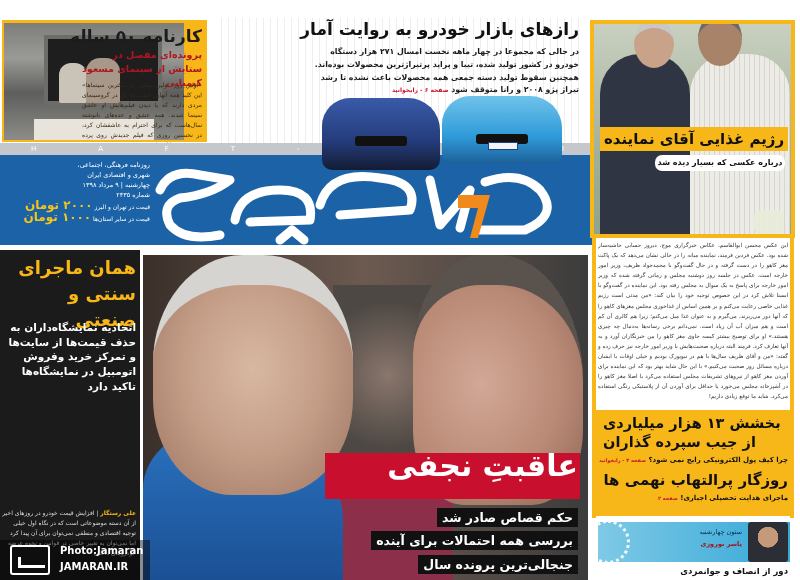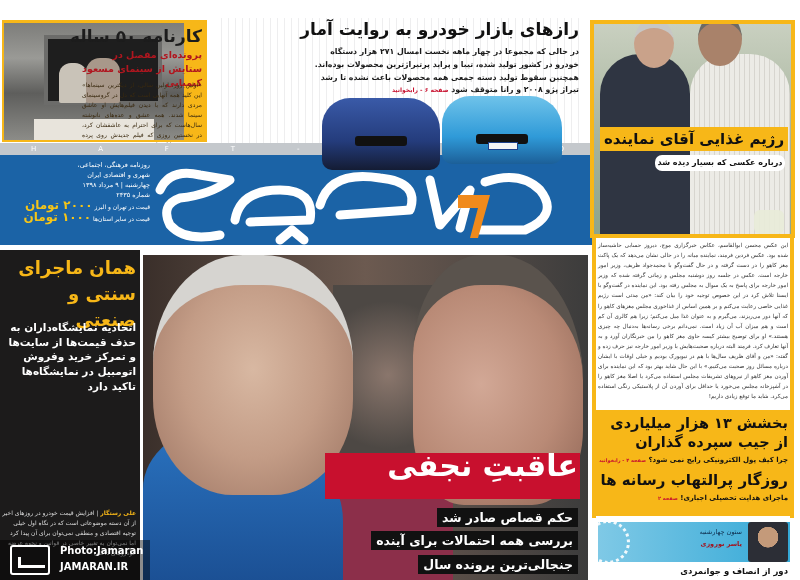--- a/index.html
+++ b/index.html
@@ -56,21 +56,21 @@
     #right-headline { left: 600px; top: 127px; width: 188px; height: 24px; background:#f7b718; font: bold 15px "DejaVu Sans", sans-serif; color:#111; text-align:center; line-height:24px; white-space:nowrap; }
     #right-subhead { left: 655px; top: 155px; width: 130px; height: 16px; background:#ffffff; font: bold 8px "DejaVu Sans", sans-serif; color:#111; text-align:center; line-height:16px; white-space:nowrap;border-radius:7px; }
 
     
     #right-col-bar { left: 592px; top: 238px; width: 4px; height: 280px; background:#f7b718; }
     #right-col-bar2 { left: 790px; top: 238px; width: 4px; height: 280px; background:#f7b718; }
     #right-body { left: 598px; top: 240px; width: 190px; font: 5.6px "DejaVu Sans", sans-serif; color:#333; text-align:justify; line-height:10.1px; }
 
     
     #right-yellow { left: 596px; top: 410px; width: 194px; height: 106px; background:#f7b718; }
-    #bank-headline { right: 12px; top: 414px; width: 185px; font: bold 14.5px "DejaVu Sans", sans-serif; color:#111; text-align:right; line-height:19px; }
+    #bank-headline { right: 12px; top: 414px; width: 185px; font: bold 14.5px "DejaVu Sans", sans-serif; color:#111; text-align:left; line-height:19px; }
     #bank-sub { right: 12px; top: 456px; width: 185px; font: bold 7px "DejaVu Sans", sans-serif; color:#111; text-align:right; white-space:nowrap;}
     #bank-sub .ref, #edu-sub .ref { color:#c8102e; font-size:5px; }
     #edu-headline { right: 12px; top: 470px; width: 185px; font: bold 15px "DejaVu Sans", sans-serif; color:#111; text-align:right; line-height:20px; white-space:nowrap; }
     #edu-sub { right: 12px; top: 494px; width: 185px; font: bold 7px "DejaVu Sans", sans-serif; color:#111; text-align:right; white-space:nowrap; }
 
     
     #column-banner { left: 598px; top: 522px; width: 192px; height: 40px; background: linear-gradient(90deg,#7fc9e6 0%,#35a9d7 100%); }
     #column-banner .sun { position:absolute; left:-12px; top:-2px; width:44px; height:44px; border-radius:50%; border:3px dotted #ffffff; opacity:.9; }
     #column-avatar { left: 748px; top: 522px; width: 40px; height: 40px; background: radial-gradient(circle at 50% 38%,#c49a7a 0 32%,#2c2e36 33% 100%); border-radius: 3px; }
     #column-label { right: 58px; top: 528px; font: 6.5px "DejaVu Sans", sans-serif; color:#0d2a4a; white-space:nowrap; }
@@ -194,21 +194,21 @@
 <div id="right-col-bar" class="abs"></div>
 <div id="right-col-bar2" class="abs"></div>
 <div id="right-body" class="abs">این عکس محسن ابوالقاسم، عکاس خبرگزاری موج، دیروز حسابی حاشیه‌ساز شده بود. عکس فردین فرمند، نماینده میانه را در حالی نشان می‌دهد که یک پاکت مغز کاهو را در دست گرفته و در حال گفت‌وگو با محمدجواد ظریف، وزیر امور خارجه است. عکس در جلسه روز دوشنبه مجلس و زمانی گرفته شده که وزیر امور خارجه برای پاسخ به یک سوال به مجلس رفته بود. این نماینده در گفت‌وگو با ایسنا تلاش کرد در این خصوص توجیه خود را بیان کند: «من مدتی است رژیم غذایی خاصی رعایت می‌کنم و بر همین اساس از غذاخوری مجلس مغزهای کاهو را که آنها دور می‌ریزند، می‌گیرم و به عنوان غذا میل می‌کنم؛ زیرا هم کالری آن کم است و هم میزان آب آن زیاد است. نمی‌دانم برخی رسانه‌ها به‌دنبال چه چیزی هستند.» او برای توضیح بیشتر کیسه حاوی مغز کاهو را بین خبرنگاران آورد و به آنها تعارف کرد. فرمند البته درباره صحبت‌هایش با وزیر امور خارجه نیز حرف زده و گفته: «من و آقای ظریف سال‌ها با هم در نیویورک بودیم و خیلی اوقات با ایشان درباره مسائل روز صحبت می‌کنیم.» با این حال شاید بهتر بود که این نماینده برای آوردن مغز کاهو از نیروهای تشریفات مجلس استفاده می‌کرد یا اصلا مغز کاهو را در آشپزخانه مجلس می‌خورد یا حداقل برای آوردن آن از پلاستیکی رنگی استفاده می‌کرد. شاید ما توقع زیادی داریم!</div>
 
 <div id="right-yellow" class="abs"></div>
 <div id="bank-headline" class="abs">بخشش ۱۳ هزار میلیاردی از جیب سپرده گذاران</div>
 <div id="bank-sub" class="abs">
   <span>چرا کیف پول الکترونیکی رایج نمی شود؟</span>
   <span class="ref">صفحه ۴ - رابخوانید</span>
 </div>
-<div id="edu-headline" class="abs">روزگار پرالتهاب رسانه ها</div>
+<div id="edu-headline" class="abs">روزگار پرالتهاب نهمی ها</div>
 <div id="edu-sub" class="abs">
   <span>ماجرای هدایت تحصیلی اجباری!</span>
   <span class="ref">صفحه ۲</span>
 </div>
 
 <div id="column-banner" class="abs">
     <div class="sun"></div>
   </div>
 <div id="column-avatar" class="abs"></div>
 <div id="column-label" class="abs">ستون چهارشنبه</div>

